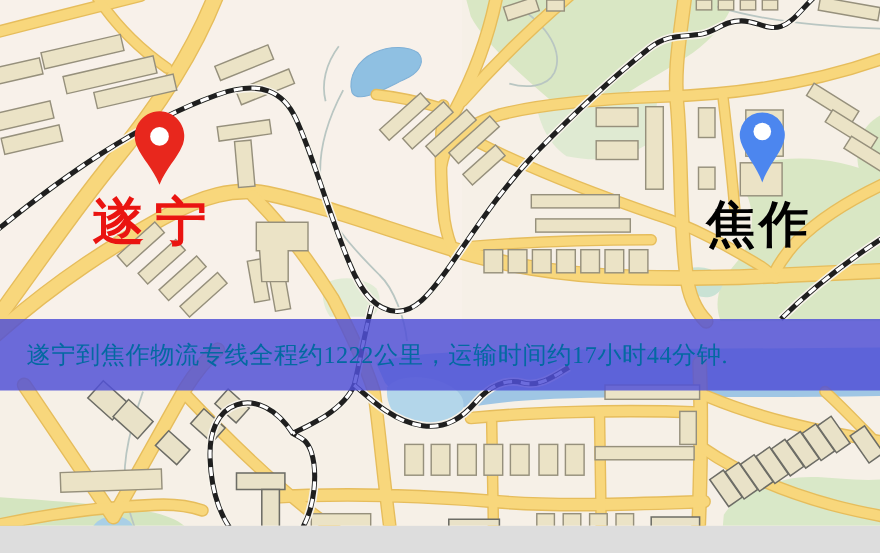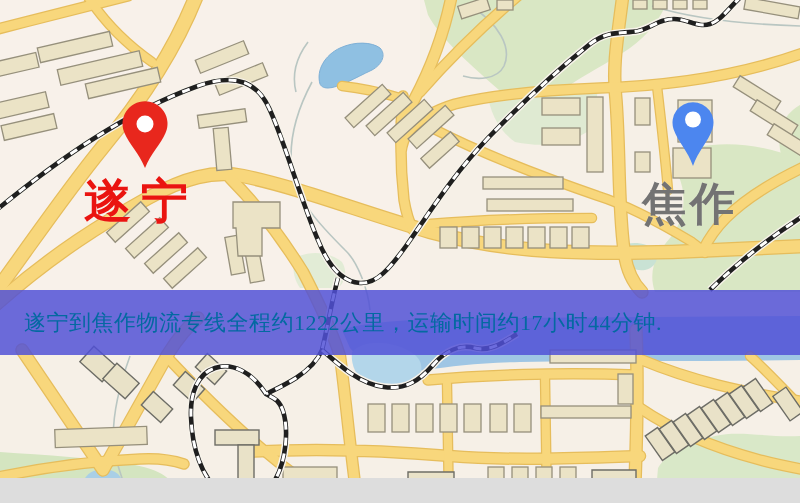--- a/index.html
+++ b/index.html
@@ -219,19 +219,19 @@
   <svg class="marker" style="left:115px;top:97px;" width="60" height="74" viewBox="0 0 60 74">
     <path d="M30,71 C24,56 14,47 9.5,36 A22.5,22.5 0 1 1 50.5,36 C46,47 36,56 30,71 Z" fill="#e8271d"></path>
     <circle cx="30" cy="27" r="8.5" fill="#ffffff"></circle>
   </svg>
   <div class="city-label label-origin" style="color: rgb(234, 20, 16);">遂宁</div>
 
   <svg class="marker" style="left:668px;top:96px;" width="50" height="72" viewBox="0 0 50 72">
     <path d="M25,70 C20,55 10,46 5.5,33 A20.5,20.5 0 1 1 44.5,33 C40,46 30,55 25,70 Z" fill="#4c86ef"></path>
     <circle cx="25" cy="23.5" r="8" fill="#ffffff"></circle>
   </svg>
-  <div class="city-label label-dest" style="color: #737373;">焦作</div>
+  <div class="city-label label-dest" style="color: #000000;">焦作</div>
 
   <div class="banner" style="background-color: rgba(80, 80, 215, 0.84);">
     <span style="color: #0369a1;">遂宁到焦作物流专线全程约1222公里，运输时间约17小时44分钟.</span>
   </div>
 
 </div>
 
 </body></html>

